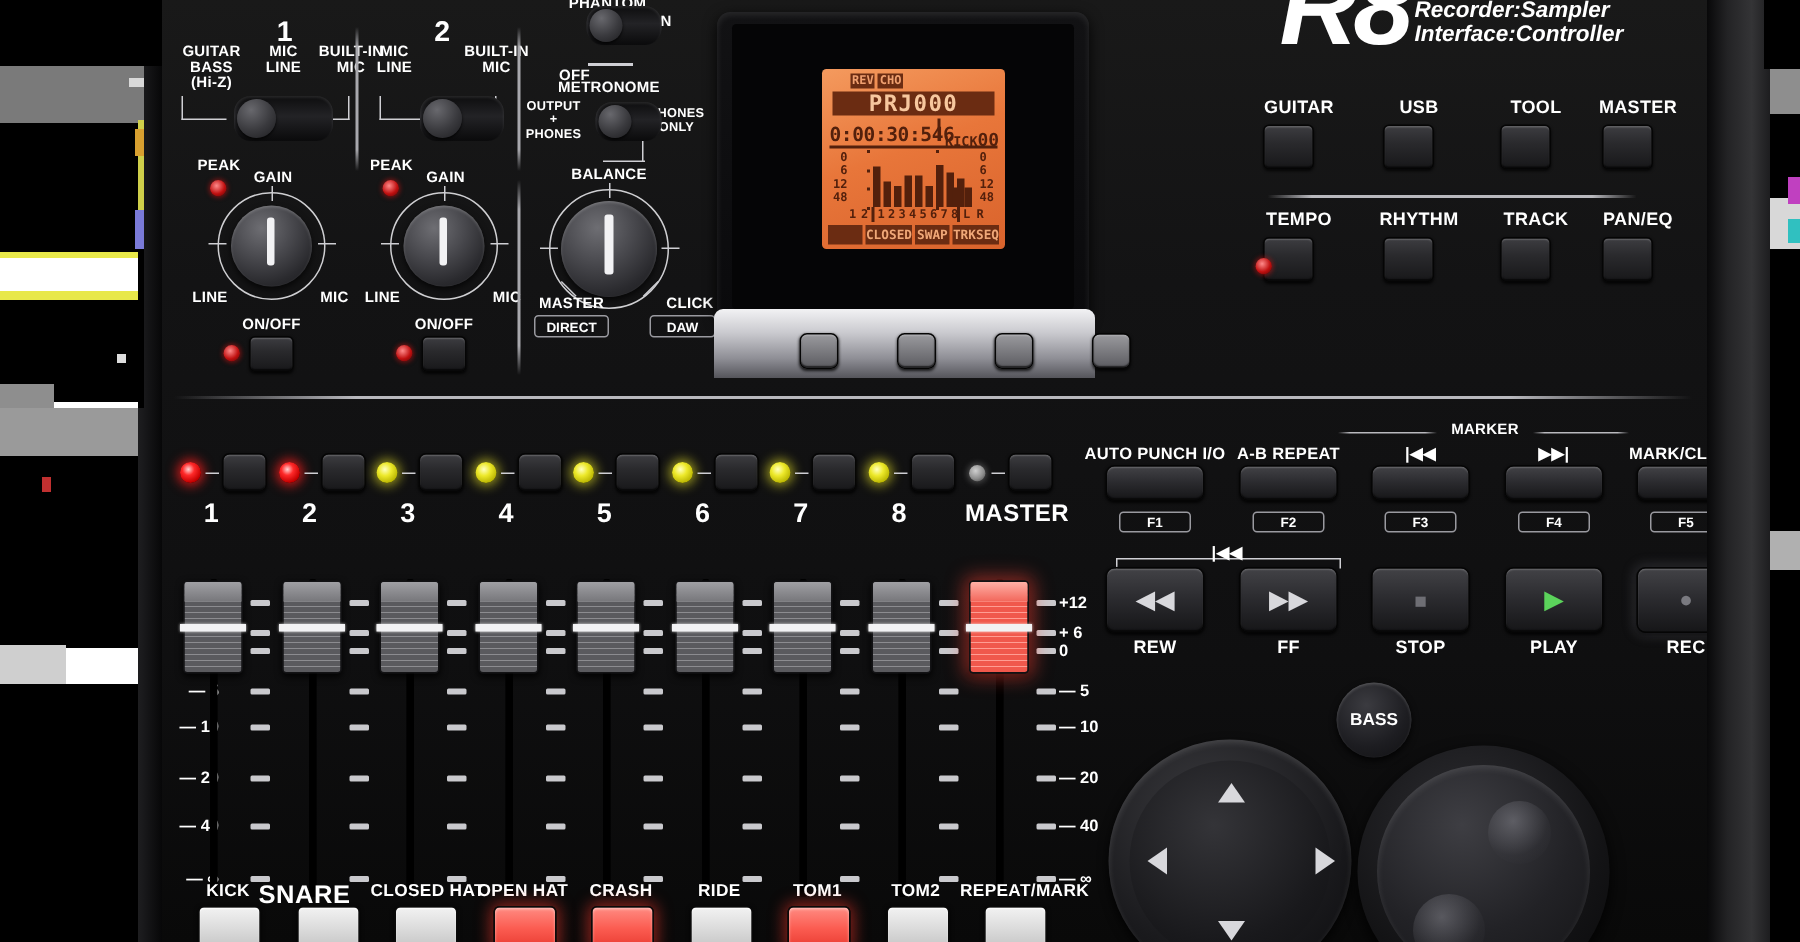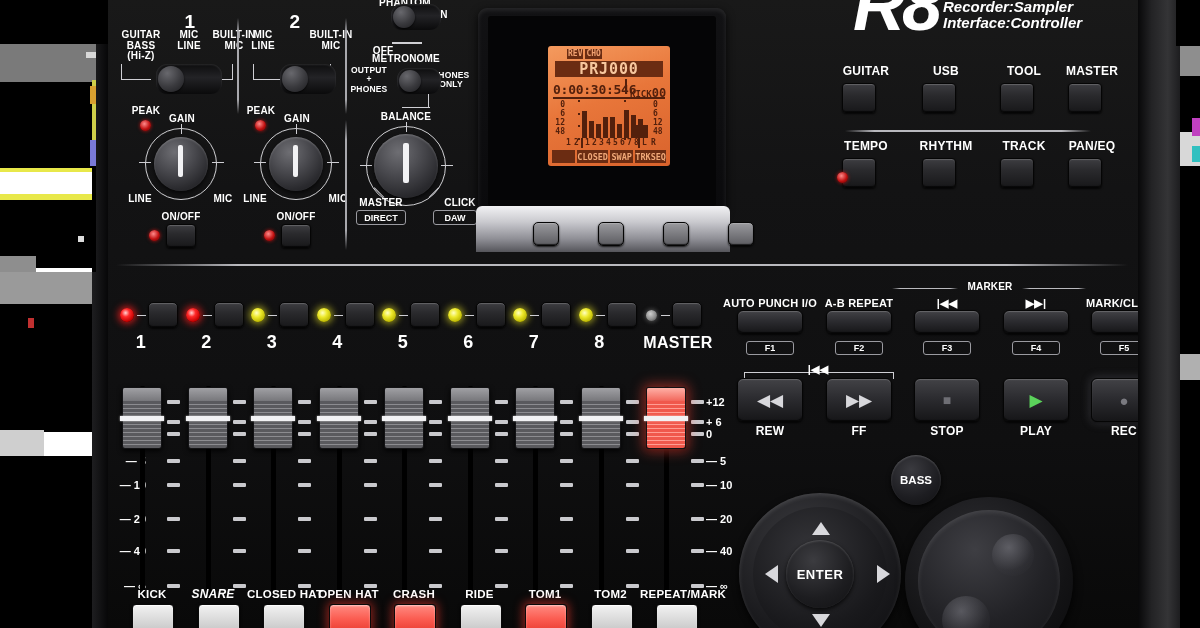--- a/index.html
+++ b/index.html
@@ -620,32 +620,31 @@
       </div>
 
     <div class="exit-btn" style="left:783px;top:455px;width:50px;height:50px;">BASS</div>
 
     <div class="dpad-outer" style="left:631px;top:493px;width:162px;height:162px;"></div>
     <div class="dpad-mid" style="left:645px;top:507px;width:134px;height:134px;"></div>
     <div class="arrow" style="left:704px;top:522px;border-left:9px solid transparent;border-right:9px solid transparent;border-bottom:13px solid #d8d8dc;"></div>
     <div class="arrow" style="left:704px;top:614px;border-left:9px solid transparent;border-right:9px solid transparent;border-top:13px solid #d8d8dc;"></div>
     <div class="arrow" style="left:657px;top:565px;border-top:9px solid transparent;border-bottom:9px solid transparent;border-right:13px solid #d8d8dc;"></div>
     <div class="arrow" style="left:769px;top:565px;border-top:9px solid transparent;border-bottom:9px solid transparent;border-left:13px solid #d8d8dc;"></div>
-    <div class="dpad-c" style="left:678px;top:540px;width:68px;height:68px;">ENTER</div>
 
     <div class="jog-outer" style="left:797px;top:497px;width:168px;height:168px;"></div>
     <div class="jog-in" style="left:810px;top:510px;width:142px;height:142px;">
       <div class="jog-dimple" style="left:74px;top:24px;width:42px;height:42px;"></div>
       <div class="jog-dimple" style="left:24px;top:86px;width:48px;height:48px;"></div>
     </div>
 
     <div id="pads">
         <div class="lbl" style="left: 8px; top: 588px; width: 72px; font-size: 11.5px;">KICK</div>
         <div class="pad off" style="left: 24px; top: 604px; width: 42px; height: 30px;"></div>
-        <div class="lbl" style="left: 69px; top: 588px; width: 72px; font-size: 12px; font-style: italic;">SNARE</div>
+        <div class="lbl" style="left: 59px; top: 588px; width: 72px; font-size: 17px;">SNARE</div>
         <div class="pad off" style="left: 89.5px; top: 604px; width: 42px; height: 30px;"></div>
         <div class="lbl" style="left: 139px; top: 588px; width: 72px; font-size: 11.5px;">CLOSED HAT</div>
         <div class="pad off" style="left: 155px; top: 604px; width: 42px; height: 30px;"></div>
         <div class="lbl" style="left: 204.5px; top: 588px; width: 72px; font-size: 11.5px;">OPEN HAT</div>
         <div class="pad on" style="left: 220.5px; top: 604px; width: 42px; height: 30px;"></div>
         <div class="lbl" style="left: 270px; top: 588px; width: 72px; font-size: 11.5px;">CRASH</div>
         <div class="pad on" style="left: 286px; top: 604px; width: 42px; height: 30px;"></div>
         <div class="lbl" style="left: 335.5px; top: 588px; width: 72px; font-size: 11.5px;">RIDE</div>
         <div class="pad off" style="left: 351.5px; top: 604px; width: 42px; height: 30px;"></div>
         <div class="lbl" style="left: 401px; top: 588px; width: 72px; font-size: 11.5px;">TOM1</div>

